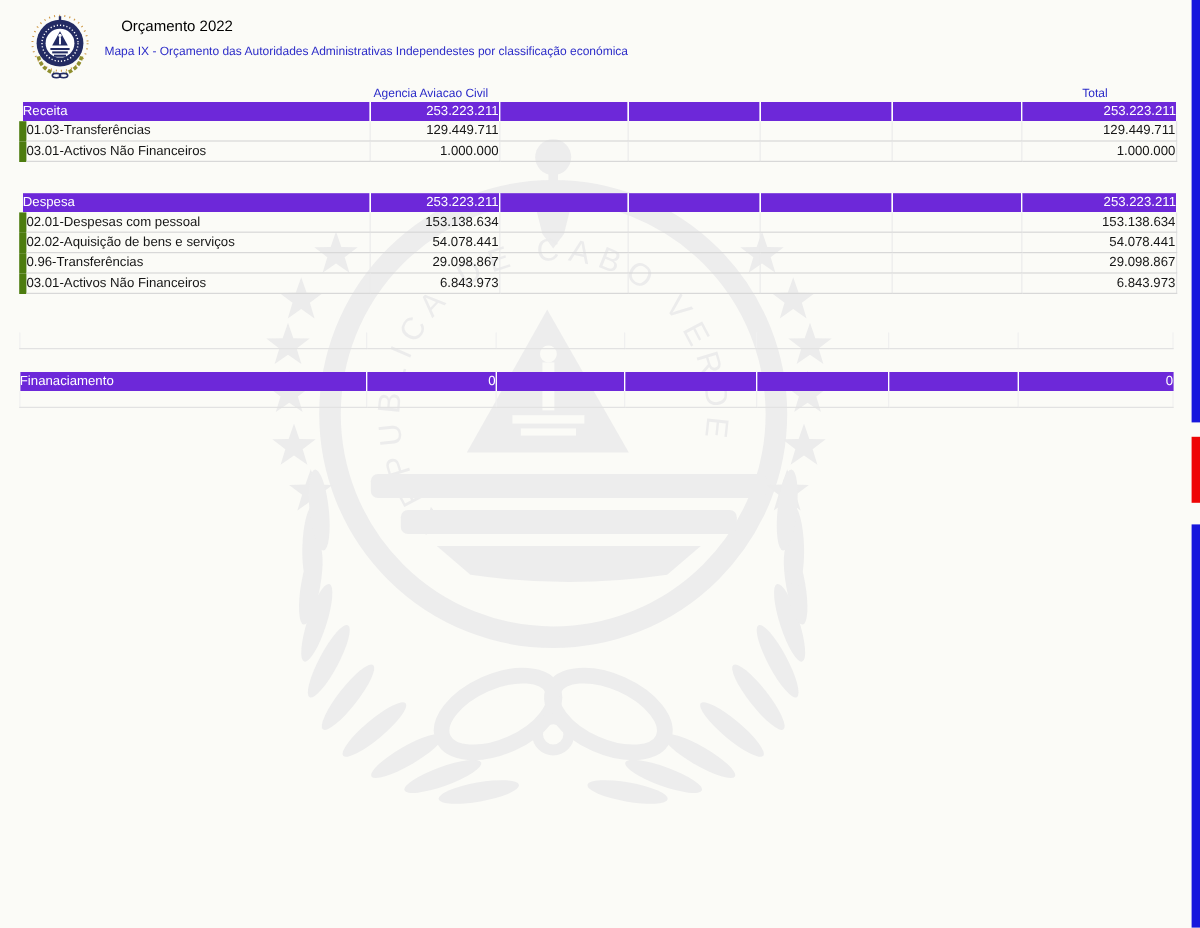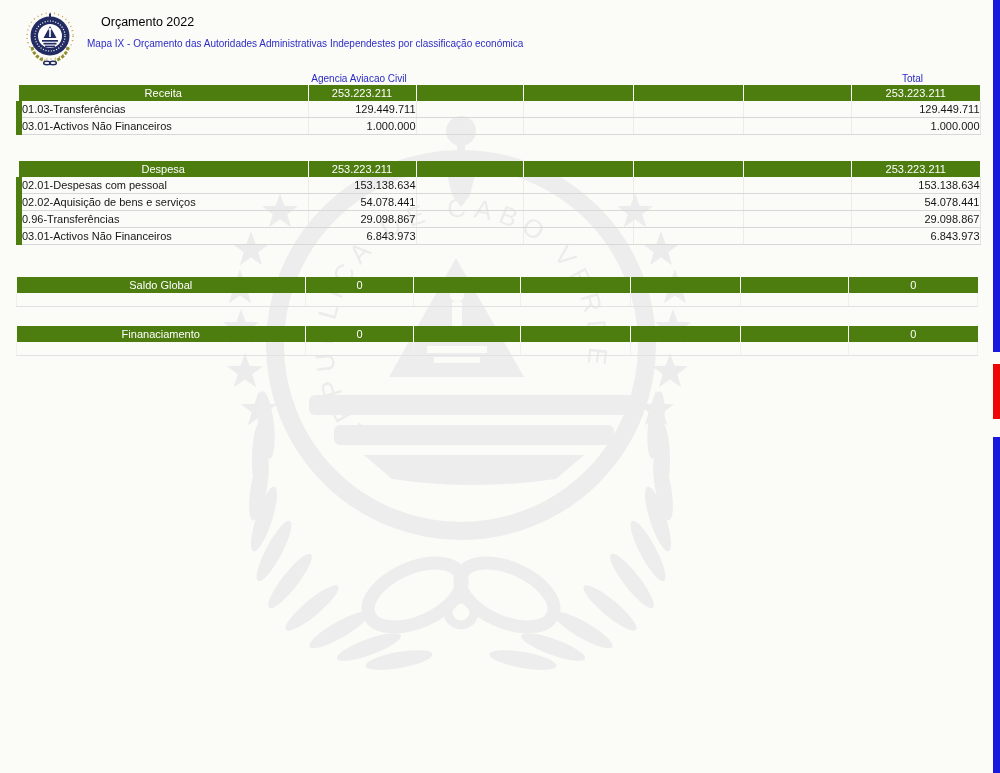--- a/index.html
+++ b/index.html
@@ -20,21 +20,21 @@
   
   .logo{position:absolute;left:25px;top:10px;z-index:2;}
   .title-small{position:absolute;left:101px;top:15px;font-size:12.5px;color:#000000;z-index:2;}
   .title-main{position:absolute;left:87px;top:38px;font-size:10px;color:#2d2dc8;z-index:2;}
   
   .table-wrap{position:absolute;left:16px;top:73px;width:961px;z-index:2;}
   .colheads{display:grid;grid-template-columns:289px 108px 107px 110px 110px 108px 129px;height:12px;}
   .colheads .ch{font-size:10px;color:#2a2ac8;text-align:center;line-height:11px;white-space:nowrap;}
   table.sec{border-collapse:collapse;table-layout:fixed;width:961px;}
   table.sec td{padding:0;font-size:11px;white-space:nowrap;overflow:hidden;}
-  tr.blue td{background:#4d7c0f;color:#ffffff;height:16px;border-right:1px solid #ffffff;text-align:center;}
+  tr.blue td{background:#6d28d9;color:#ffffff;height:16px;border-right:1px solid #ffffff;}
   tr.blue td:last-child{border-right:none;}
   tr.data td{height:16px;color:#161616;border-right:1px solid #ececec;border-bottom:1px solid #d8d8d8;}
   tr.data td:first-child{border-left:6px solid #4d7c0f;}
   tr.data td:last-child{border-right:1px solid #e4e4e4;}
   tr.ghost td{height:13px;border-right:1px solid #f0f0f0;border-bottom:1px solid #e2e2e2;}
   tr.ghost td:first-child{border-left:1px solid #f0f0f0;}
   td.lbl{text-align:left;padding-left:6px;}
   td.num{text-align:right;padding-right:5px;}
   #sec-despesa{margin-top:26px;}
   #sec-saldo{margin-top:32px;}
@@ -262,29 +262,20 @@
     <colgroup>
         <col style="width:289px">
         <col style="width:108px">
         <col style="width:107px">
         <col style="width:110px">
         <col style="width:110px">
         <col style="width:108px">
         <col style="width:129px">
       </colgroup>
     <tbody>
-        <tr class="blue">
-      <td class="lbl">Saldo Global</td>
-      <td class="num">0</td>
-      <td></td>
-          <td></td>
-          <td></td>
-          <td></td>
-      <td class="num">0</td>
-    </tr>
     <tr class="ghost">
       <td></td>
           <td></td>
           <td></td>
           <td></td>
           <td></td>
           <td></td>
           <td></td>
     </tr>
   </tbody>

